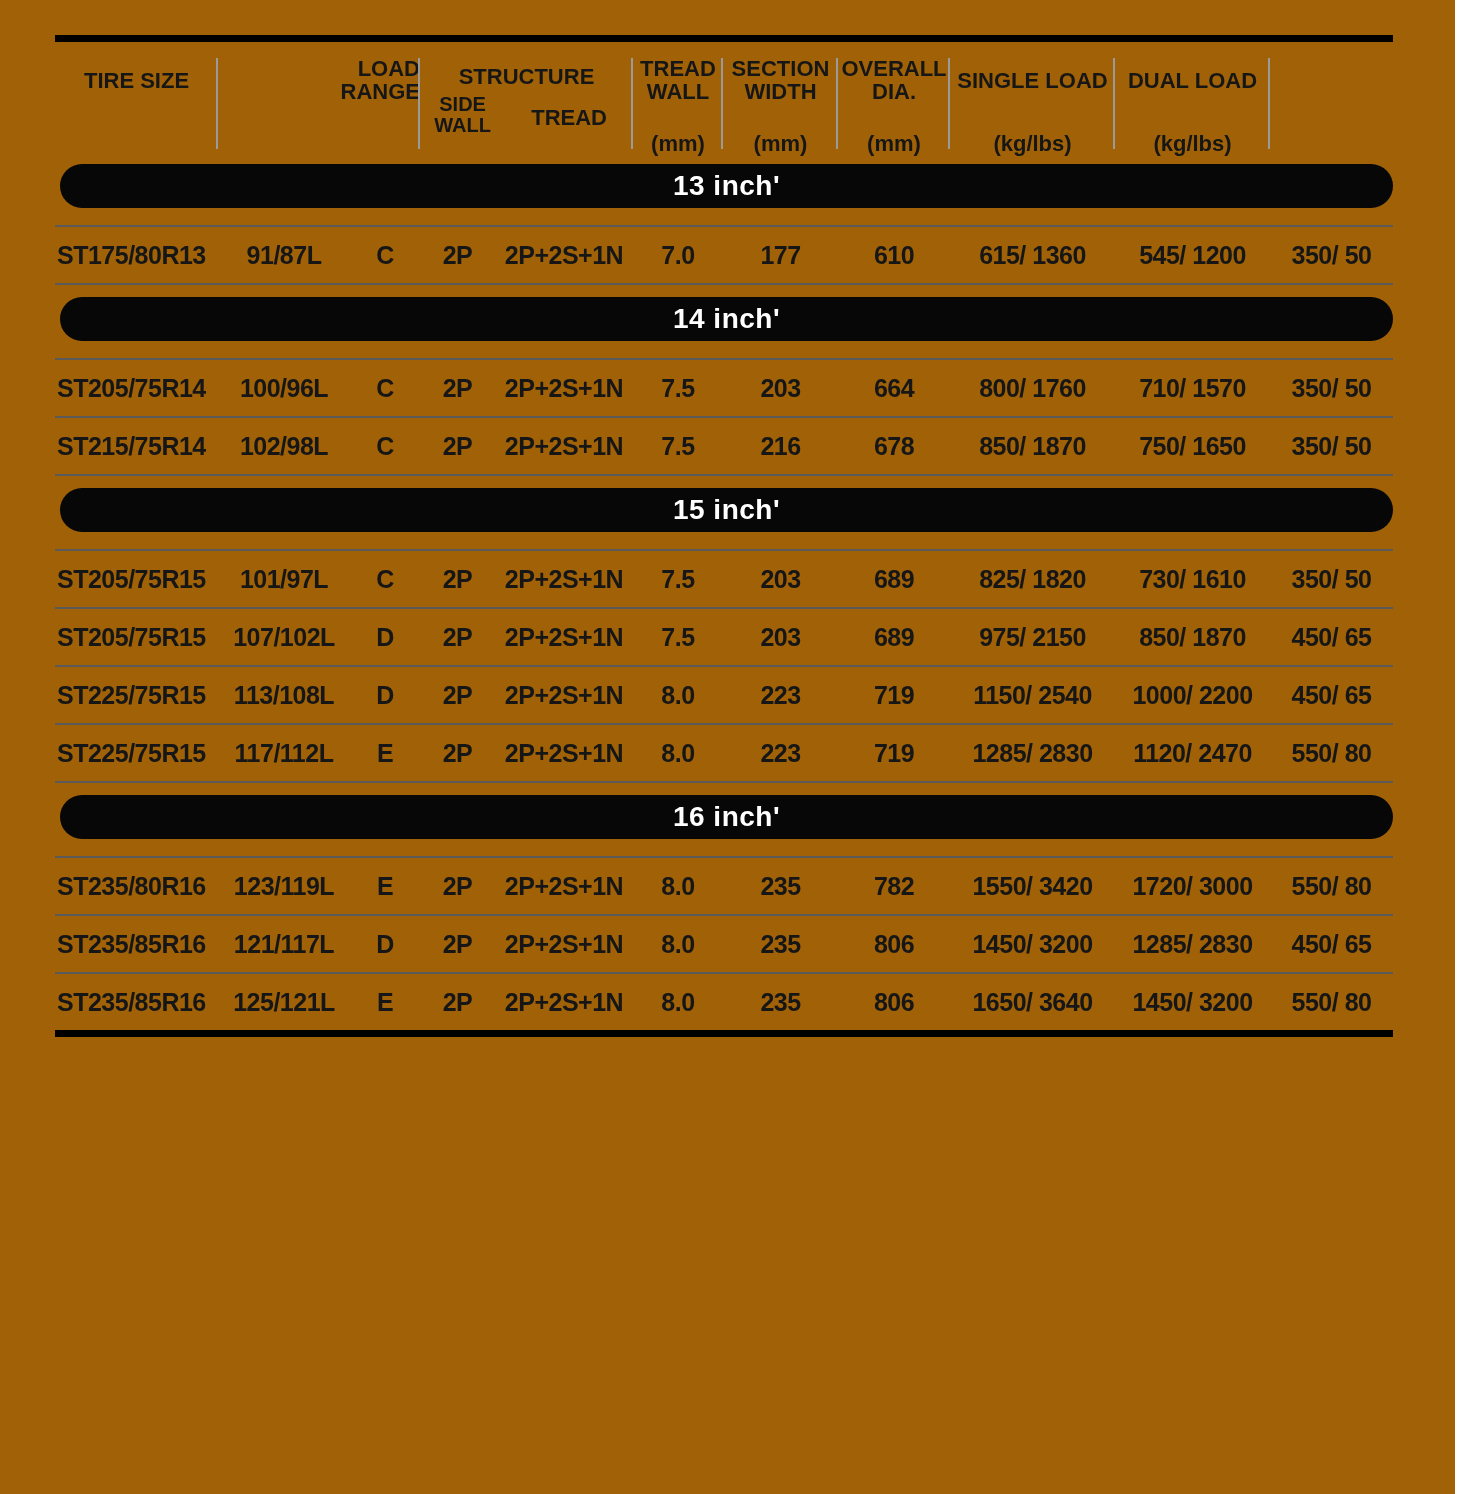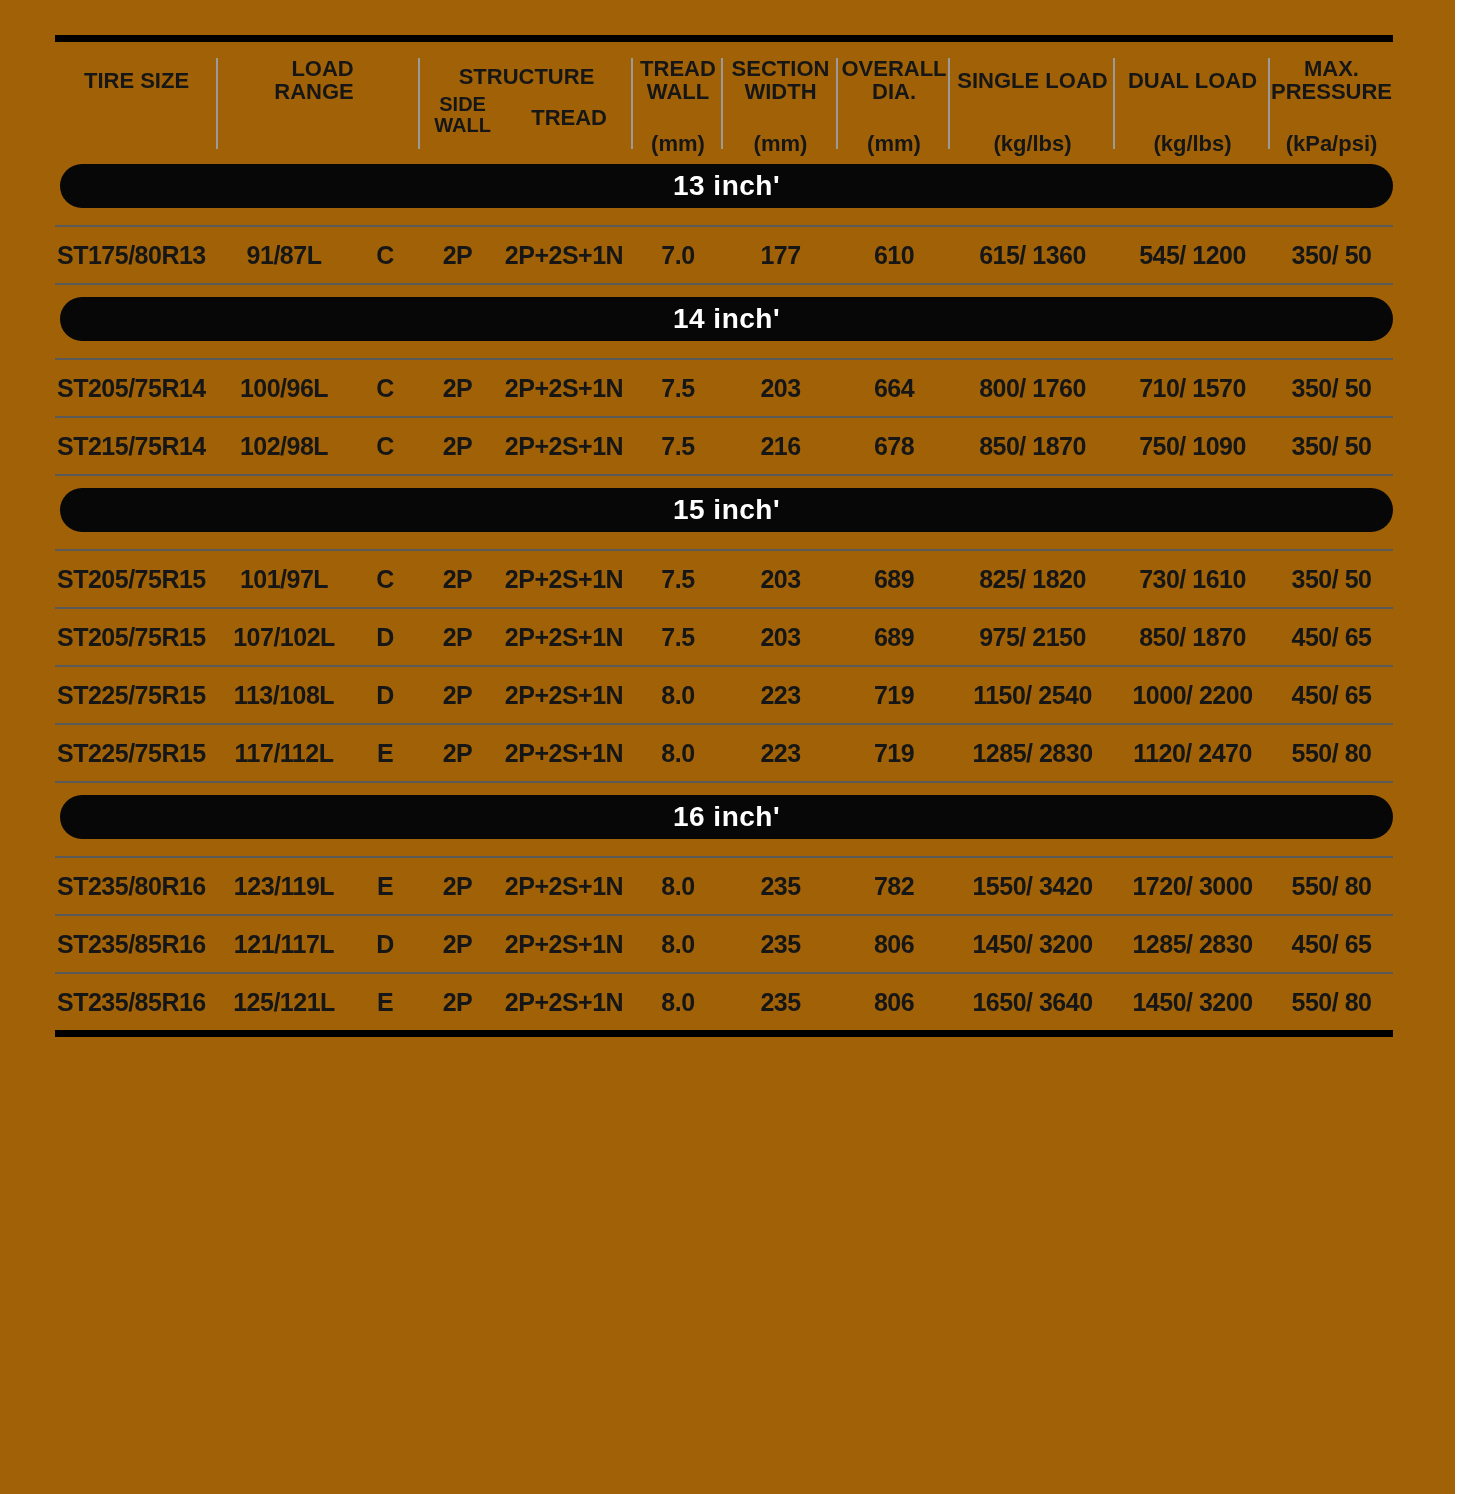--- a/index.html
+++ b/index.html
@@ -22,21 +22,21 @@
   .h-cell {
     position:relative; display:flex; flex-direction:column; align-items:center;
     padding-top:14px; font-size:22px; font-weight:bold; line-height:23px; text-align:center;
   }
   .h-cell.hdiv::after {
     content:""; position:absolute; right:0; top:16px; bottom:6px; width:2px; background:#9b9b9b;
   }
   .h-label { height:48px; display:flex; flex-direction:column; justify-content:center; align-items:center; }
   .h-unit { margin-top:28px; }
   .c-tire    { grid-column:1/2; }
-  .c-loadrg  { grid-column:2/4; align-items:center; padding-right:10px; }
+  .c-loadrg  { grid-column:2/4; align-items:flex-end; }
   .c-loadrg .h-label { align-items:flex-end; }
   .c-struct  { grid-column:4/6; }
   .structure-sub { display:flex; width:100%; margin-top:-2px; }
   .structure-sub .sw { width:40%; display:flex; flex-direction:column; align-items:center; line-height:21px; font-size:20px; }
   .structure-sub .tw { width:60%; padding-top:12px; }
 
   
   .pill {
     margin:12px 0 17px 5px; height:44px; border-radius:22px; background:#070707;
     color:#ffffff; display:flex; align-items:center; justify-content:center;
@@ -120,27 +120,20 @@
         <div class="h-unit">(kg/lbs)</div>
       </div>
 
       <div class="h-cell hdiv">
         <div class="h-label">
             <span>DUAL LOAD</span>
           </div>
         <div class="h-unit">(kg/lbs)</div>
       </div>
 
-      <div class="h-cell">
-        <div class="h-label">
-          <span>MAX.</span>
-          <span>PRESSURE</span>
-        </div>
-        <div class="h-unit">(kPa/psi)</div>
-      </div>
     </div>
 
     <div class="table-sections">
         <div class="pill">13 inch'</div>
         <div class="rows-block">
           <div class="trow grid11">
             <div class="c col-0">ST175/80R13</div>
             <div class="c col-1">91/87L</div>
             <div class="c col-2">C</div>
             <div class="c col-3">2P</div>
@@ -171,21 +164,21 @@
           <div class="trow grid11">
             <div class="c col-0">ST215/75R14</div>
             <div class="c col-1">102/98L</div>
             <div class="c col-2">C</div>
             <div class="c col-3">2P</div>
             <div class="c col-4">2P+2S+1N</div>
             <div class="c col-5">7.5</div>
             <div class="c col-6">216</div>
             <div class="c col-7">678</div>
             <div class="c col-8">850/ 1870</div>
-            <div class="c col-9">750/ 1090</div>
+            <div class="c col-9">750/ 1650</div>
             <div class="c col-10">350/ 50</div>
           </div>
         </div>
         <div class="pill">15 inch'</div>
         <div class="rows-block">
           <div class="trow grid11">
             <div class="c col-0">ST205/75R15</div>
             <div class="c col-1">101/97L</div>
             <div class="c col-2">C</div>
             <div class="c col-3">2P</div>

